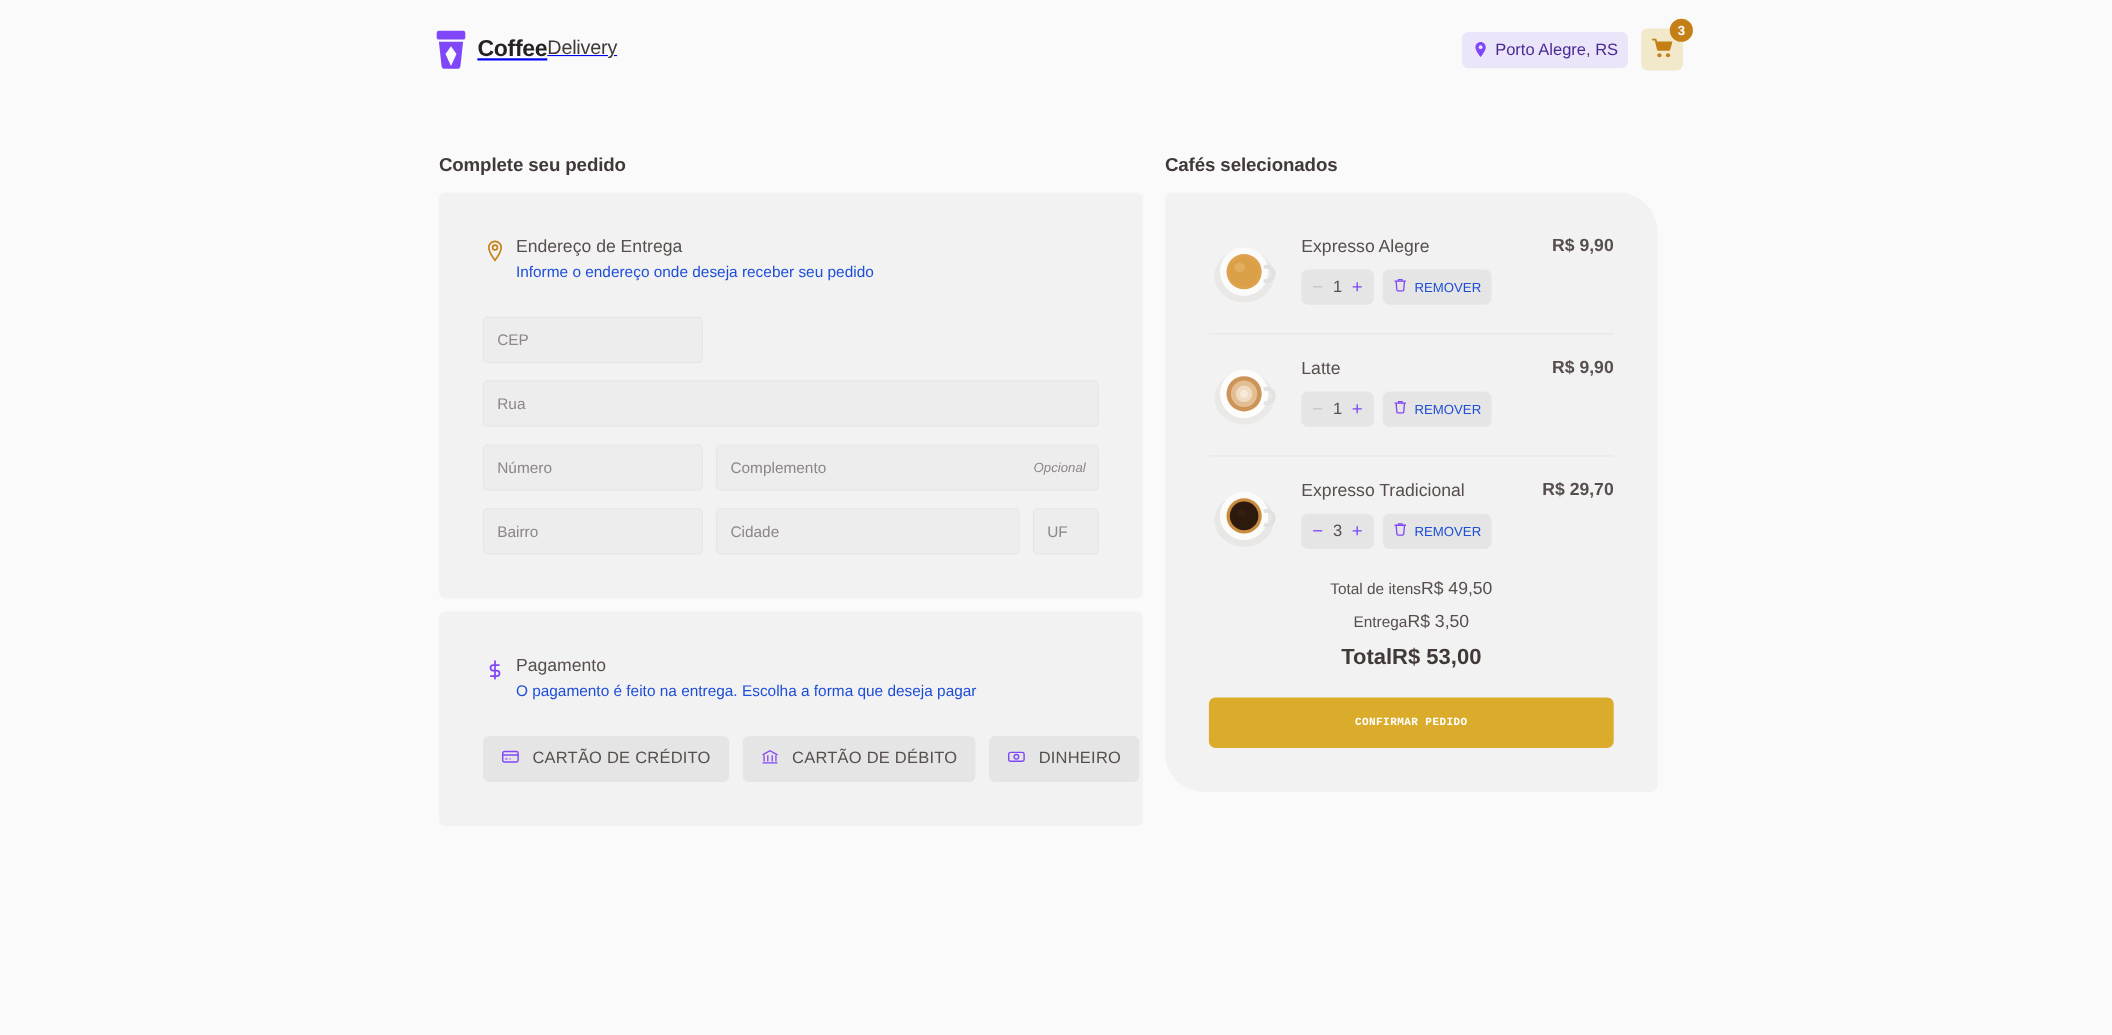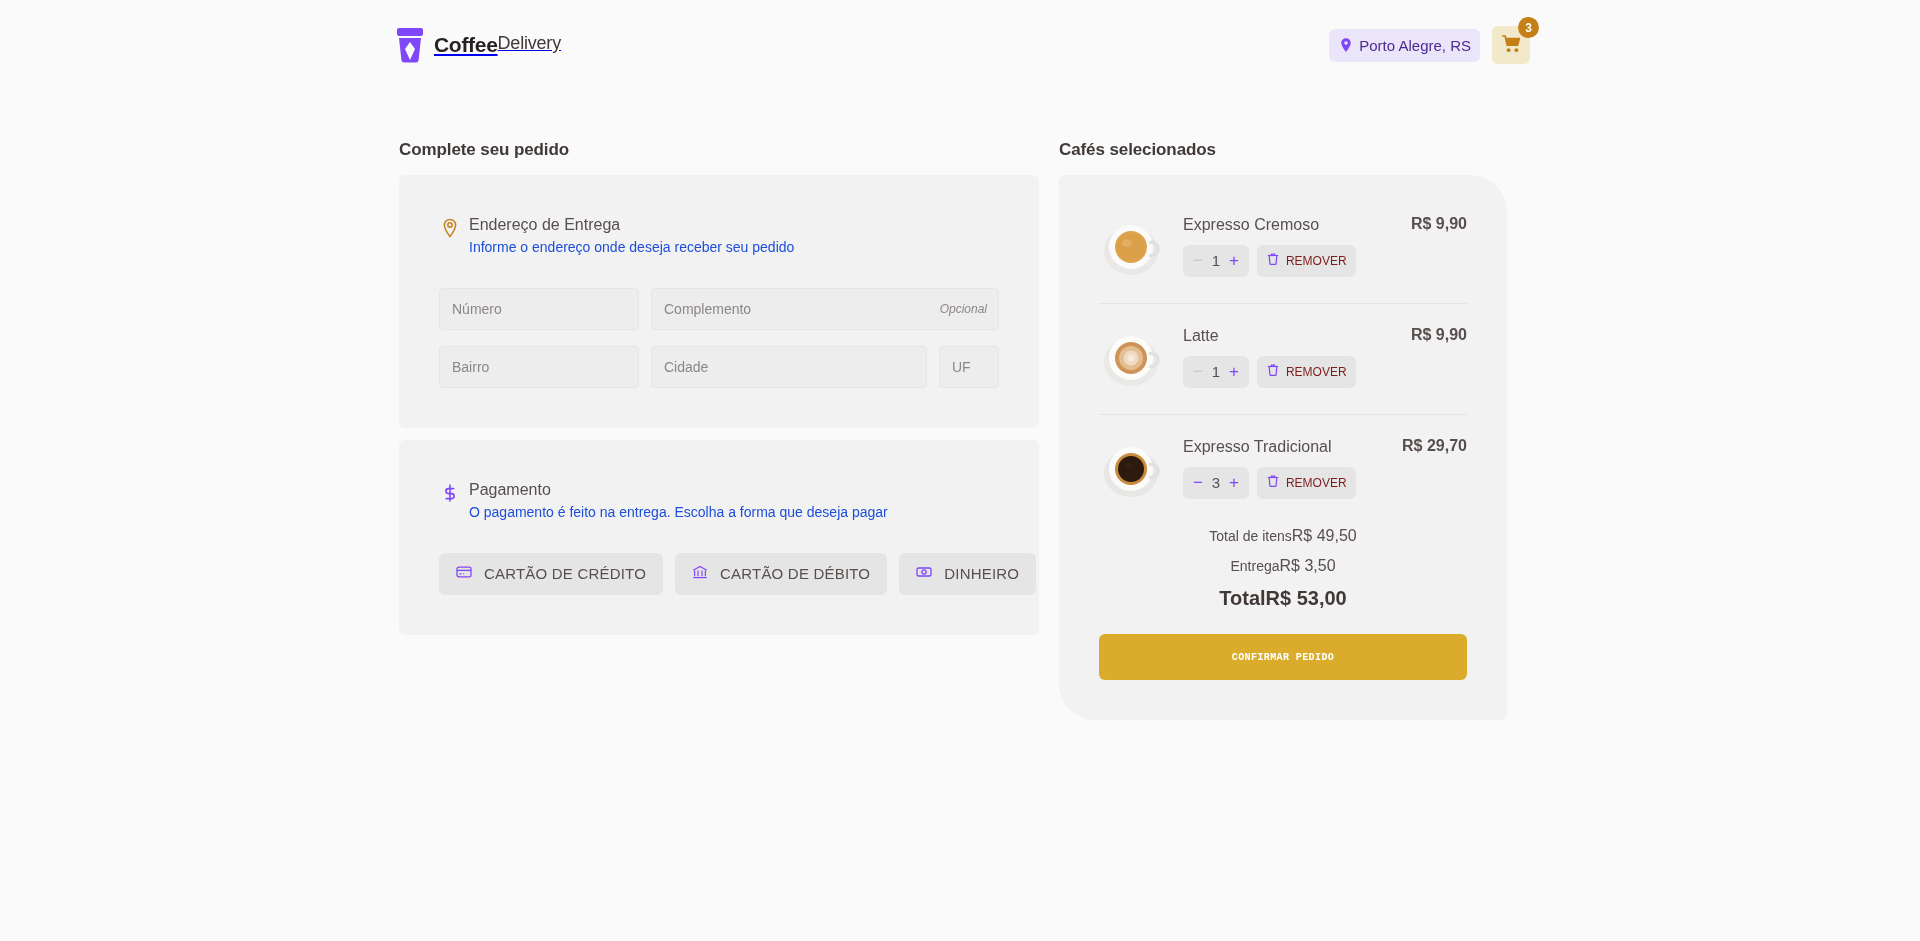--- a/index.html
+++ b/index.html
@@ -266,21 +266,21 @@
   .remove-btn {
     background: #E6E5E5;
     border: none;
     border-radius: 6px;
     height: 32px;
     display: flex;
     align-items: center;
     gap: 6px;
     padding: 0 9px;
     font-size: 12px;
-    color: #7f1d1d;
+    color: #1d4ed8;
     cursor: pointer;
     font-family: "Liberation Sans", sans-serif;
     text-transform: uppercase;
     white-space: nowrap;
   }
   .cart-divider {
     height: 1px;
     background: #E6E5E5;
     margin: 22px 0;
   }
@@ -369,20 +369,26 @@
             <circle cx="11" cy="8" r="2.2"></circle>
           </svg>
         </span>
         <div>
           <div class="card-head-title">Endereço de Entrega</div>
           <div class="card-head-sub">Informe o endereço onde deseja receber seu pedido</div>
         </div>
       </div>
 
       <div class="form-rows">
+        <div class="form-row">
+          <input class="inp inp-cep" placeholder="CEP" style="">
+        </div>
+        <div class="form-row">
+          <input class="inp inp-full" placeholder="Rua" style="">
+        </div>
         <div class="form-row">
           <input class="inp inp-numero" placeholder="Número" style="">
           <div class="complemento-wrap">
             <input class="inp" placeholder="Complemento" style="">
             <span class="optional-tag">Opcional</span>
           </div>
         </div>
         <div class="form-row">
           <input class="inp inp-bairro" placeholder="Bairro" style="">
           <input class="inp inp-cidade" placeholder="Cidade" style="">
@@ -454,21 +460,21 @@
             <ellipse cx="32" cy="36" rx="27" ry="24" fill="#E9E8E6"></ellipse>
             <ellipse cx="32" cy="32" rx="22" ry="22" fill="#FBFBFB"></ellipse>
             <ellipse cx="32" cy="32" rx="16" ry="16" fill="#DDA24B"></ellipse>
             <ellipse cx="32" cy="32" rx="13" ry="13" fill="#D9A047"></ellipse>
             <ellipse cx="28" cy="28" rx="5" ry="4" fill="#E4B469" opacity="0.75"></ellipse>
             <path d="M50 28a6.5 6.5 0 1 1 0 12" fill="none" stroke="#E2E1DF" stroke-width="3.5"></path>
           </svg>
         </span>
         <div class="cart-item-body">
           <div class="cart-item-toprow">
-            <span class="cart-item-name">Expresso Cremoso</span>
+            <span class="cart-item-name">Expresso Alegre</span>
             <span class="cart-item-price">R$ 9,90</span>
           </div>
           <div class="cart-item-actions">
             <div class="stepper">
               <button class="step-btn disabled">−</button>
               <span class="step-qty">1</span>
               <button class="step-btn">+</button>
             </div>
             <button class="remove-btn">
               <span>

